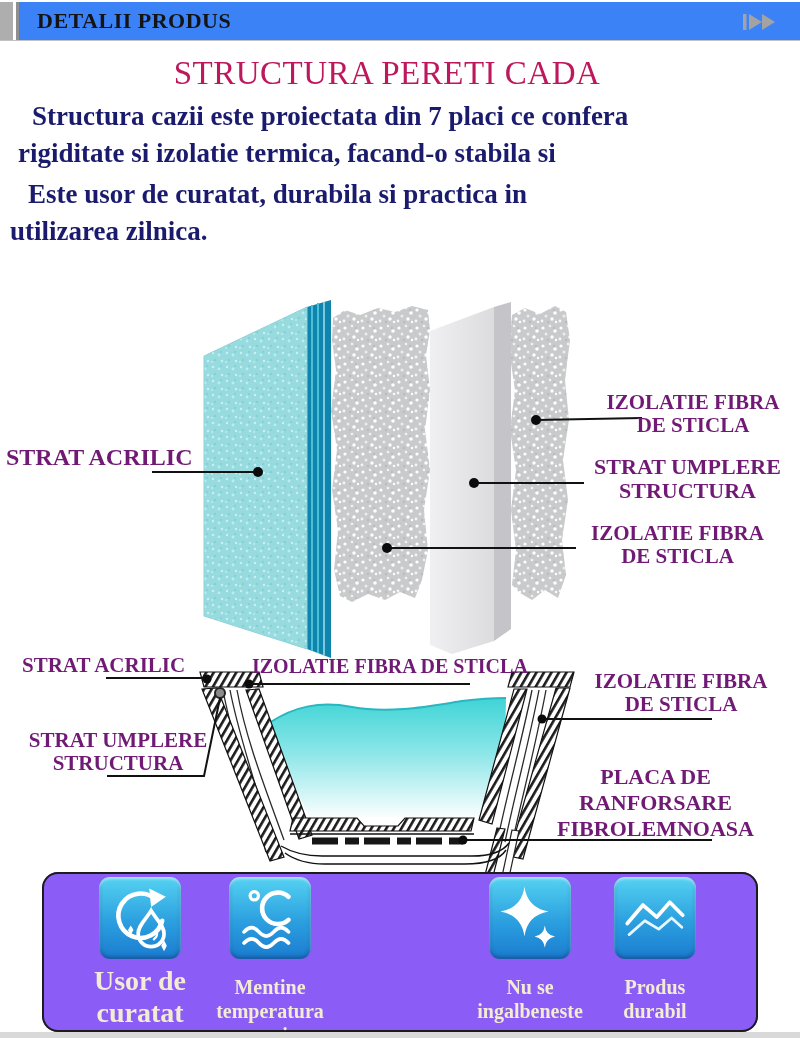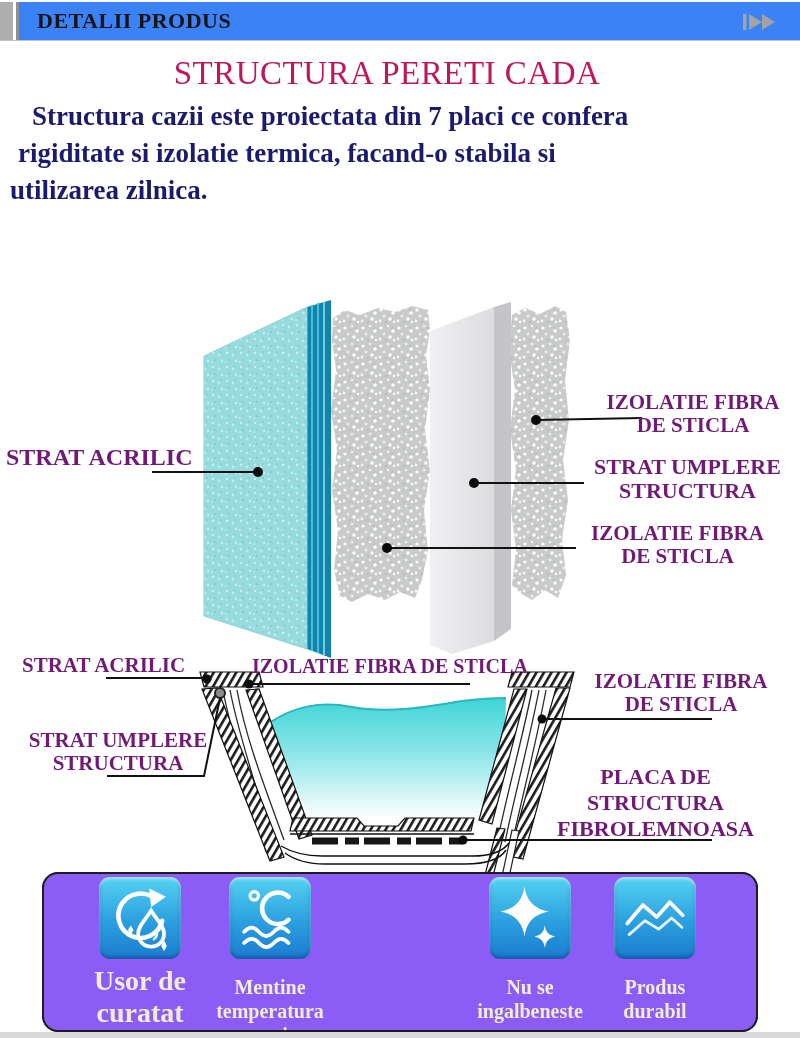--- a/index.html
+++ b/index.html
@@ -53,20 +53,21 @@
       <rect x="1" y="3" width="3.5" height="16" fill="#a3a3a3"></rect>
       <polygon points="7,3 20,11 7,19" fill="#a3a3a3"></polygon>
       <polygon points="20,3 33,11 20,19" fill="#a3a3a3"></polygon>
     </svg>
   </div>
 
   <h1 class="page-title">STRUCTURA PERETI CADA</h1>
   <div class="intro">
     <div class="l1">Structura cazii este proiectata din 7 placi ce confera</div>
     <div class="l2">rigiditate si izolatie termica, facand-o stabila si</div>
+    <div class="l4">Este usor de curatat, durabila si practica in</div>
     <div class="l5">utilizarea zilnica.</div>
   </div>
 
   <svg class="art" width="800" height="1038" viewBox="0 0 800 1038">
     <defs>
       <pattern id="speck" width="18" height="18" patternUnits="userSpaceOnUse">
         <rect width="18" height="18" fill="#c9cacb"></rect>
         <circle cx="3" cy="4" r="1.6" fill="#ffffff"></circle>
           <circle cx="10" cy="2" r="1.3" fill="#f2f2f2"></circle>
         <circle cx="15" cy="7" r="1.8" fill="#ffffff"></circle>
@@ -191,21 +192,21 @@
 
   <div class="dlabel nowrap" style="left:6px;top:445px;font-size:24px;">STRAT ACRILIC</div>
   <div class="dlabel center" style="left:597px;top:391px;width:192px;font-size:21px;">IZOLATIE FIBRA DE STICLA</div>
   <div class="dlabel center" style="left:585px;top:455px;width:205px;font-size:22px;">STRAT UMPLERE STRUCTURA</div>
   <div class="dlabel center" style="left:580px;top:522px;width:195px;font-size:21px;">IZOLATIE FIBRA DE STICLA</div>
 
   <div class="dlabel nowrap" style="left:22px;top:654px;font-size:21px;">STRAT ACRILIC</div>
   <div class="dlabel nowrap" style="left:252px;top:656px;font-size:20px;">IZOLATIE FIBRA DE STICLA</div>
   <div class="dlabel center" style="left:28px;top:729px;width:180px;font-size:21px;">STRAT UMPLERE STRUCTURA</div>
   <div class="dlabel center" style="left:592px;top:670px;width:178px;font-size:21px;">IZOLATIE FIBRA DE STICLA</div>
-  <div class="dlabel center" style="left:548px;top:764px;width:215px;font-size:22px;line-height:1.18;">PLACA DE STRUCTURA FIBROLEMNOASA</div>
+  <div class="dlabel center" style="left:548px;top:764px;width:215px;font-size:22px;line-height:1.18;">PLACA DE RANFORSARE FIBROLEMNOASA</div>
 
   <div class="feature-bar">
 
     <div class="feature" style="left:33px;width:130px;">
       <div class="tile">
         <svg width="74" height="74" viewBox="0 0 80 80">
           <path d="M57,20 A24,24 0 1 0 64,43" fill="none" stroke="#fff" stroke-width="5" stroke-linecap="round"></path>
           <polygon points="50,8 68,17 52,28" fill="#fff"></polygon>
           <path d="M52,32 C58,42 66,48 66,57 A14,14 0 1 1 38,57 C38,48 46,42 52,32 Z" fill="none" stroke="#fff" stroke-width="4"></path>
           <path d="M58,54 A8,8 0 0 1 55,63" fill="none" stroke="#fff" stroke-width="2.5" stroke-linecap="round"></path>

